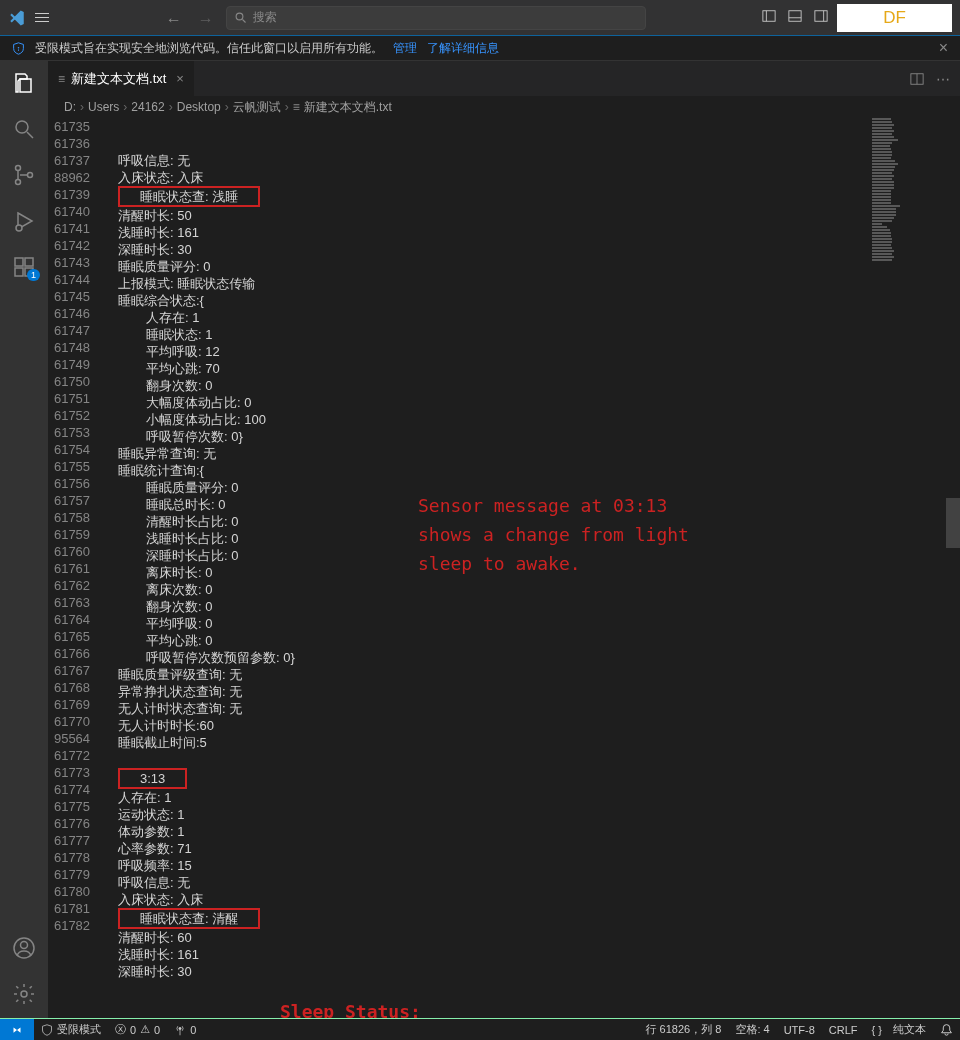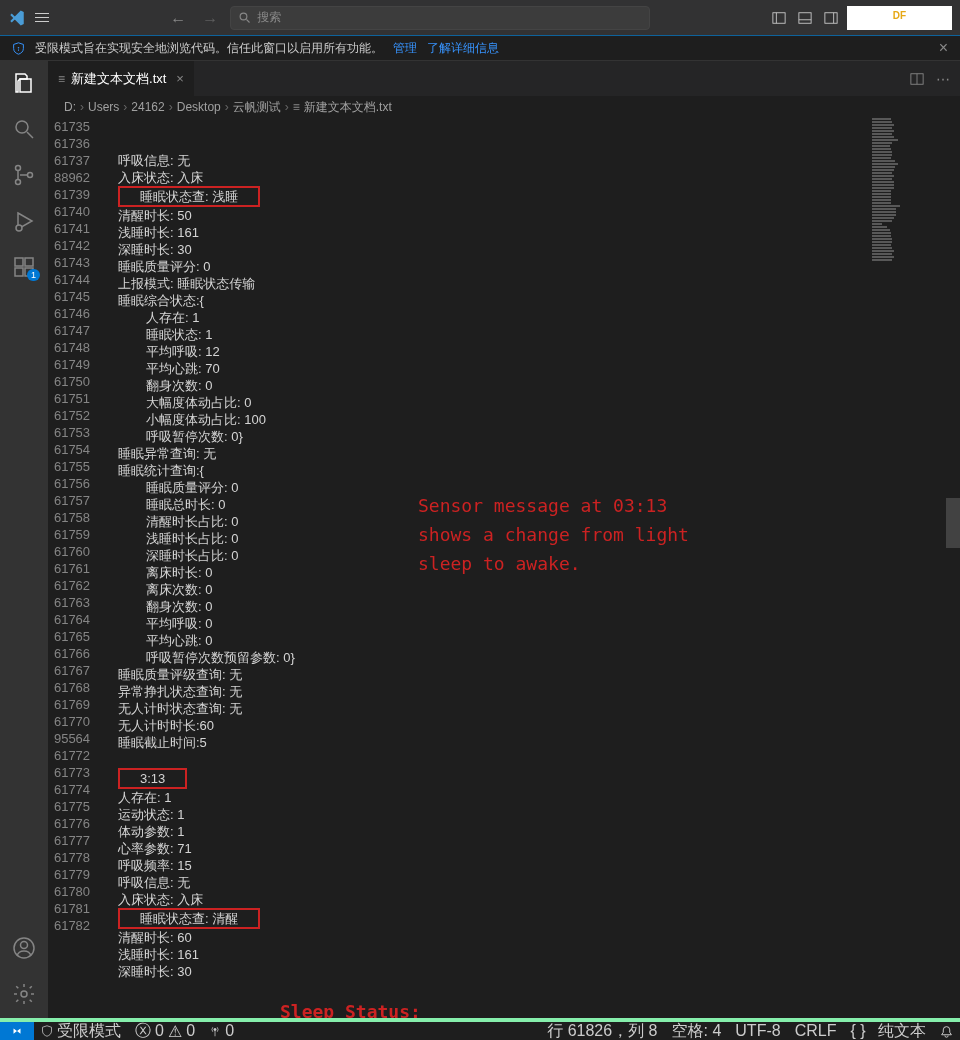--- a/index.html
+++ b/index.html
@@ -4,21 +4,21 @@
 <style>
 *{margin:0;padding:0;box-sizing:border-box;font-family:"Segoe UI",Arial,sans-serif}
 body{background:#1e1e1e;color:#ccc;width:960px;height:1040px;overflow:hidden;position:relative}
 .titlebar{height:35px;background:#323233;display:flex;align-items:center;padding:0 8px;gap:8px}
 .vscode-icon{width:18px;height:18px;color:#4a9cd6}
 .titlebar-center{flex:1;display:flex;align-items:center;justify-content:center;gap:8px}
 .nav-btn{width:24px;height:24px;display:flex;align-items:center;justify-content:center;color:#888;cursor:pointer}
 .search-box{width:420px;height:24px;background:#3c3c3c;border:1px solid #444;border-radius:4px;display:flex;align-items:center;padding:0 8px;gap:6px;color:#888;font-size:12px}
 .titlebar-right{display:flex;gap:2px}
 .layout-btn{width:24px;height:24px;display:flex;align-items:center;justify-content:center;color:#ccc}
-.df-badge{background:#fff;color:#e6a817;font-weight:bold;padding:4px 46px;font-size:10px;margin-left:2px}
+.df-badge{background:#fff;color:#e6a817;font-weight:normal;padding:4px 46px;font-size:17px;margin-left:2px}
 .trust-banner{height:26px;background:#1e1e1e;border-top:1px solid #0e639c;border-bottom:1px solid #333;display:flex;align-items:center;padding:0 12px;font-size:12px;color:#ccc;gap:10px}
 .shield-icon{color:#3794ff;font-size:13px}
 .trust-link{color:#3794ff;cursor:pointer}
 .close-x{margin-left:auto;color:#888;cursor:pointer;font-size:16px}
 .main{display:flex;height:calc(100% - 35px - 26px - 22px)}
 .activity-bar{width:48px;background:#333333;display:flex;flex-direction:column;align-items:center;padding-top:10px;gap:22px}
 .activity-bar .icon{width:24px;height:24px;color:#858585;cursor:pointer;position:relative}
 .activity-bar .icon.active{color:#fff}
 .activity-bar .bottom-icons{margin-top:auto;display:flex;flex-direction:column;gap:22px;padding-bottom:12px;align-items:center}
 .badge{position:absolute;bottom:-2px;right:-4px;background:#0078d4;color:#fff;border-radius:8px;font-size:9px;padding:0 4px;line-height:12px}
@@ -33,21 +33,21 @@
 .editor{flex:1;display:flex;overflow:hidden;font-family:Consolas,monospace;font-size:13px;line-height:17px;position:relative}
 .gutter{width:66px;text-align:center;color:#858585;padding-right:18px;user-select:none}
 .code{flex:1;color:#d4d4d4;white-space:pre;min-width:0}
 .code-lines{padding-left:4px}
 .indent1{padding-left:28px}
 .minimap{width:90px;background:#1e1e1e;position:relative}
 .minimap-content{position:absolute;top:0;right:28px;width:60px;height:100%;opacity:0.55;overflow:hidden}
 .mm-line{height:2px;background:#888;margin-bottom:1px}
 .scrollbar{position:absolute;right:0;top:0;width:14px;height:100%;background:#1e1e1e}
 .scrollbar-thumb{position:absolute;right:0;width:14px;background:#424242;top:380px;height:50px}
-.statusbar{height:22px;background:#1e1e1e;border-top:4px solid #86efac;display:flex;align-items:center;font-size:16px;color:#ccc}
+.statusbar{height:22px;background:#1e1e1e;border-top:1px solid #86efac;display:flex;align-items:center;font-size:11px;color:#ccc}
 .sb-remote{background:#0078d4;height:100%;width:34px;display:flex;align-items:center;justify-content:center;color:#fff}
 .sb-item{padding:0 7px;display:flex;align-items:center;gap:4px}
 .sb-right{margin-left:auto;display:flex}
 .red-box{border:2px solid #cc2222;display:inline-block;padding:0 20px}
 .annotation{position:absolute;color:#cc2222;font-family:Consolas,monospace;font-size:18px;z-index:10;line-height:1.6}
 svg{display:block}
 </style>
 </head>
 <body>
 

